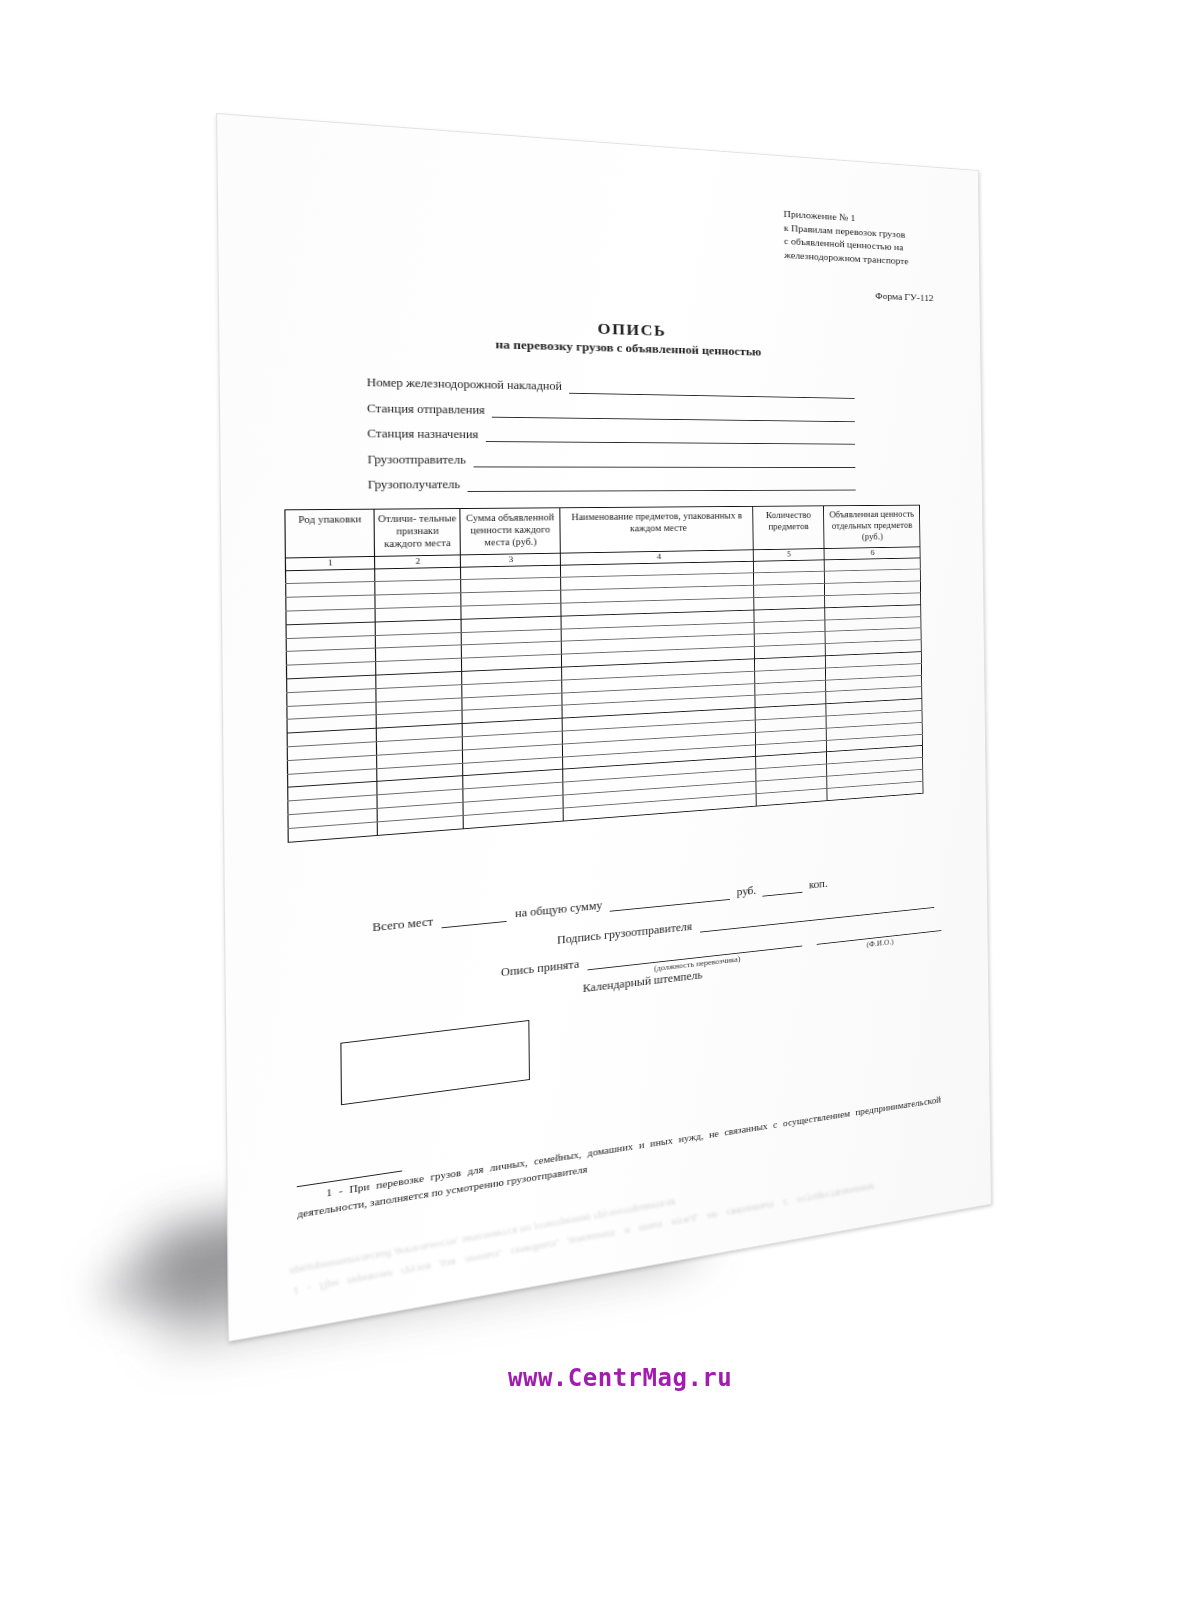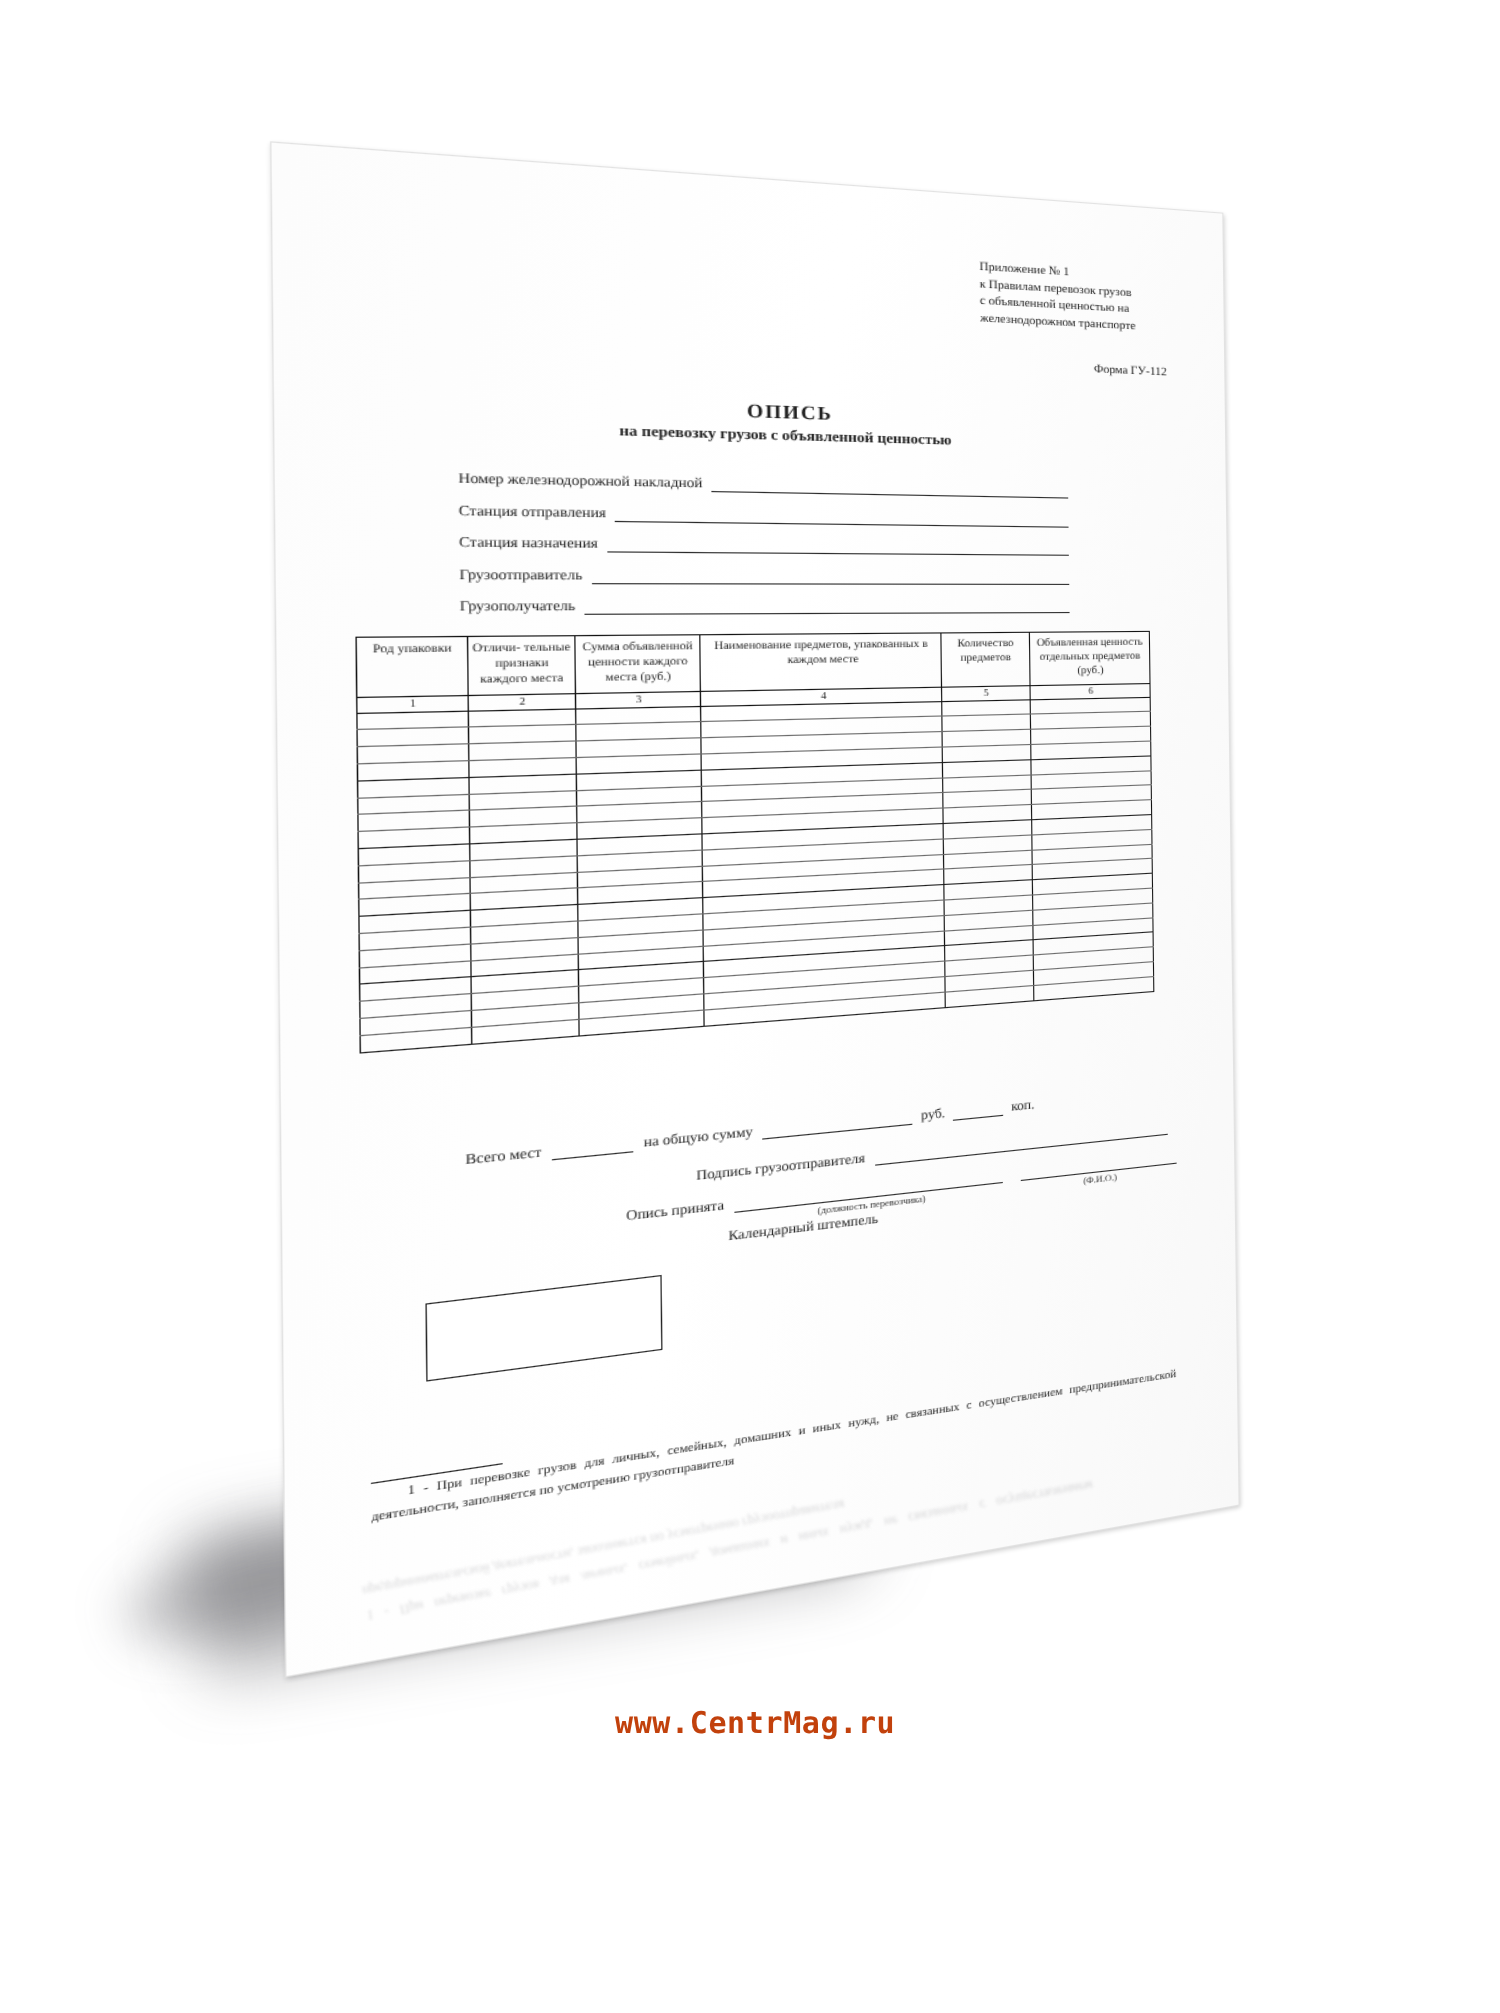--- a/index.html
+++ b/index.html
@@ -371,15 +371,15 @@
       <span class="fn-rule"></span>
       <p>1 - При перевозке грузов для личных, семейных, домашних и иных нужд, не связанных с осуществлением предпринимательской деятельности, заполняется по усмотрению грузоотправителя</p>
     </div>
 
   </div>
 
   <div class="reflection">
     <div class="refl-text">1 - При перевозке грузов для личных, семейных, домашних и иных нужд, не связанных с осуществлением предпринимательской деятельности, заполняется по усмотрению грузоотправителя</div>
   </div>
 
-  <div class="watermark" title="www.CentrMag.ru" style="color: #c2410c;">www.CentrMag.ru</div>
+  <div class="watermark" title="www.CentrMag.ru" style="color: #a21caf; margin-left: 16px;">www.CentrMag.ru</div>
 
 </div>
 
 </body></html>

